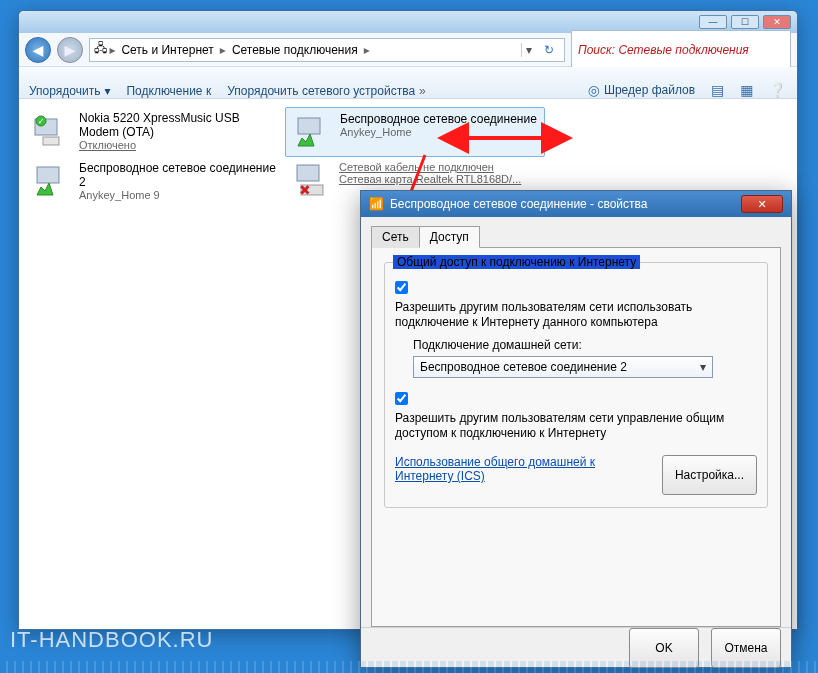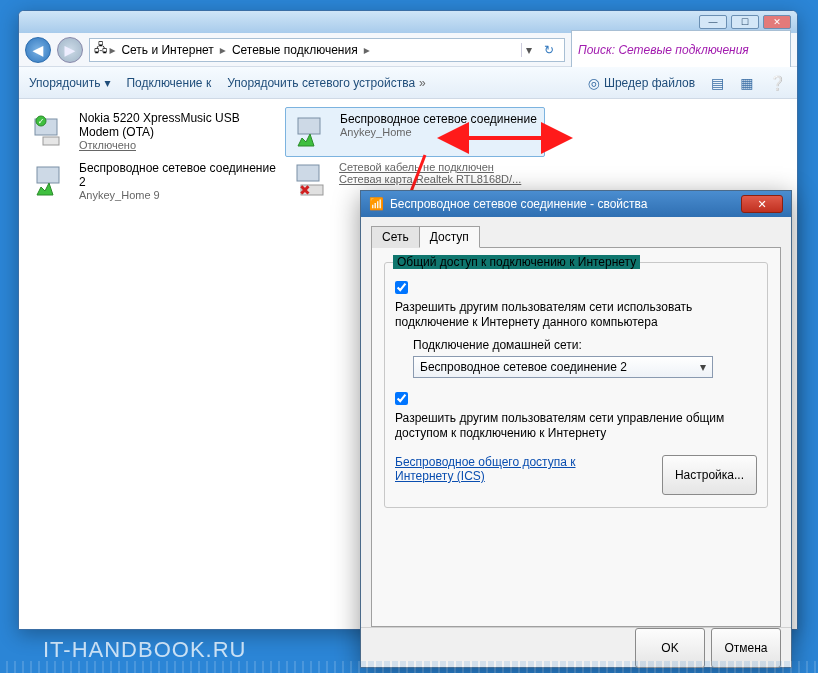--- a/index.html
+++ b/index.html
@@ -80,28 +80,28 @@
   .breadcrumb .seg { padding: 0 4px; }
   .breadcrumb .arrsep { color:#666; }
   .crumb-dd { color:#555; padding:0 4px; border-left:1px solid #ccd; }
   .refresh-ico { width:22px; text-align:center; color:#2f76bd; }
   .search-box {
     width: 220px; height: 40px;
     border: 1px solid #a8bfd4;
     background: #fff;
     display:flex; align-items:center;
     padding: 0 6px;
-    color: #a21caf;
+    color: #b91c1c;
     font-style: italic;
   }
   .toolbar {
     height: 32px;
     background: linear-gradient(#f6fbff, #e4eef8);
     border-bottom: 1px solid #cfd9e5;
-    display:flex; align-items:center;
+    display:flex; align-items:flex-end;
     padding: 0 10px;
     gap: 16px;
     color: #1f4d7a;
   }
   .toolbar .tbtn { cursor:default; display:flex; align-items:center; gap:4px;}
   .toolbar .sp { flex:1; }
   .toolbar .sm-ico { color:#3a6ea5; font-size:14px; }
   .content {
     flex:1;
     background: #fff;
@@ -197,21 +197,21 @@
   }
   .groupbox {
     border:1px solid #c8c8c8;
     padding: 10px 10px 12px 10px;
     position:relative;
     border-radius:3px;
   }
   .groupbox .legend {
     position:absolute;
     top:-8px; left:8px;
-    background:#0f766e;
+    background:#1d4ed8;
     padding:0 4px;
     font-size:12px;
   }
   .chk-row {
     display:flex;
     align-items:flex-start;
     gap:6px;
     margin: 6px 0;
     flex-direction: column;
   }
@@ -246,30 +246,29 @@
     font-size:12px;
   }
   .dlg-footer {
     height: 40px;
     background:#f0f0f0;
     border-top:1px solid #d0d0d0;
     display:flex;
     justify-content:flex-end;
     align-items:center;
     padding:0 10px;
-    gap:6px;
+    gap:12px;
   }
   .watermark {
     position:absolute;
-    left:10px; bottom:10px;
+    left:10px; bottom:20px;
     font-family: Arial, sans-serif;
     font-size:22px;
     color: rgba(255,255,255,0.75);
     letter-spacing:1px;
-    margin-left:33px;
   }
   .torn-edge {
     position:absolute;
     left:0; right:0; bottom:0;
     height:12px;
     background: repeating-linear-gradient(90deg, #2b85d6 0 6px, #fff 6px 8px);
     opacity:0.15;
   }
 </style>
 </head>
@@ -442,21 +441,21 @@
           <span>Беспроводное сетевое соединение 2</span>
           <span class="dd">▾</span>
         </div>
 
         <div class="chk-row" style="margin-top:12px;">
           <input type="checkbox" checked="" style="">
           <label>Разрешить другим пользователям сети управление общим доступом к подключению к Интернету</label>
         </div>
 
         <div class="link-row">
-          <a href="#">Беспроводное общего доступа к Интернету (ICS)</a>
+          <a href="#">Использование общего домашней к Интернету (ICS)</a>
           <button class="btn">Настройка...</button>
         </div>
       </div>
     </div>
   </div>
   <div class="dlg-footer">
     <button class="btn" style="min-width:70px;">OK</button>
     <button class="btn" style="min-width:70px;text-align:center;">Отмена</button>
   </div>
 </div>

